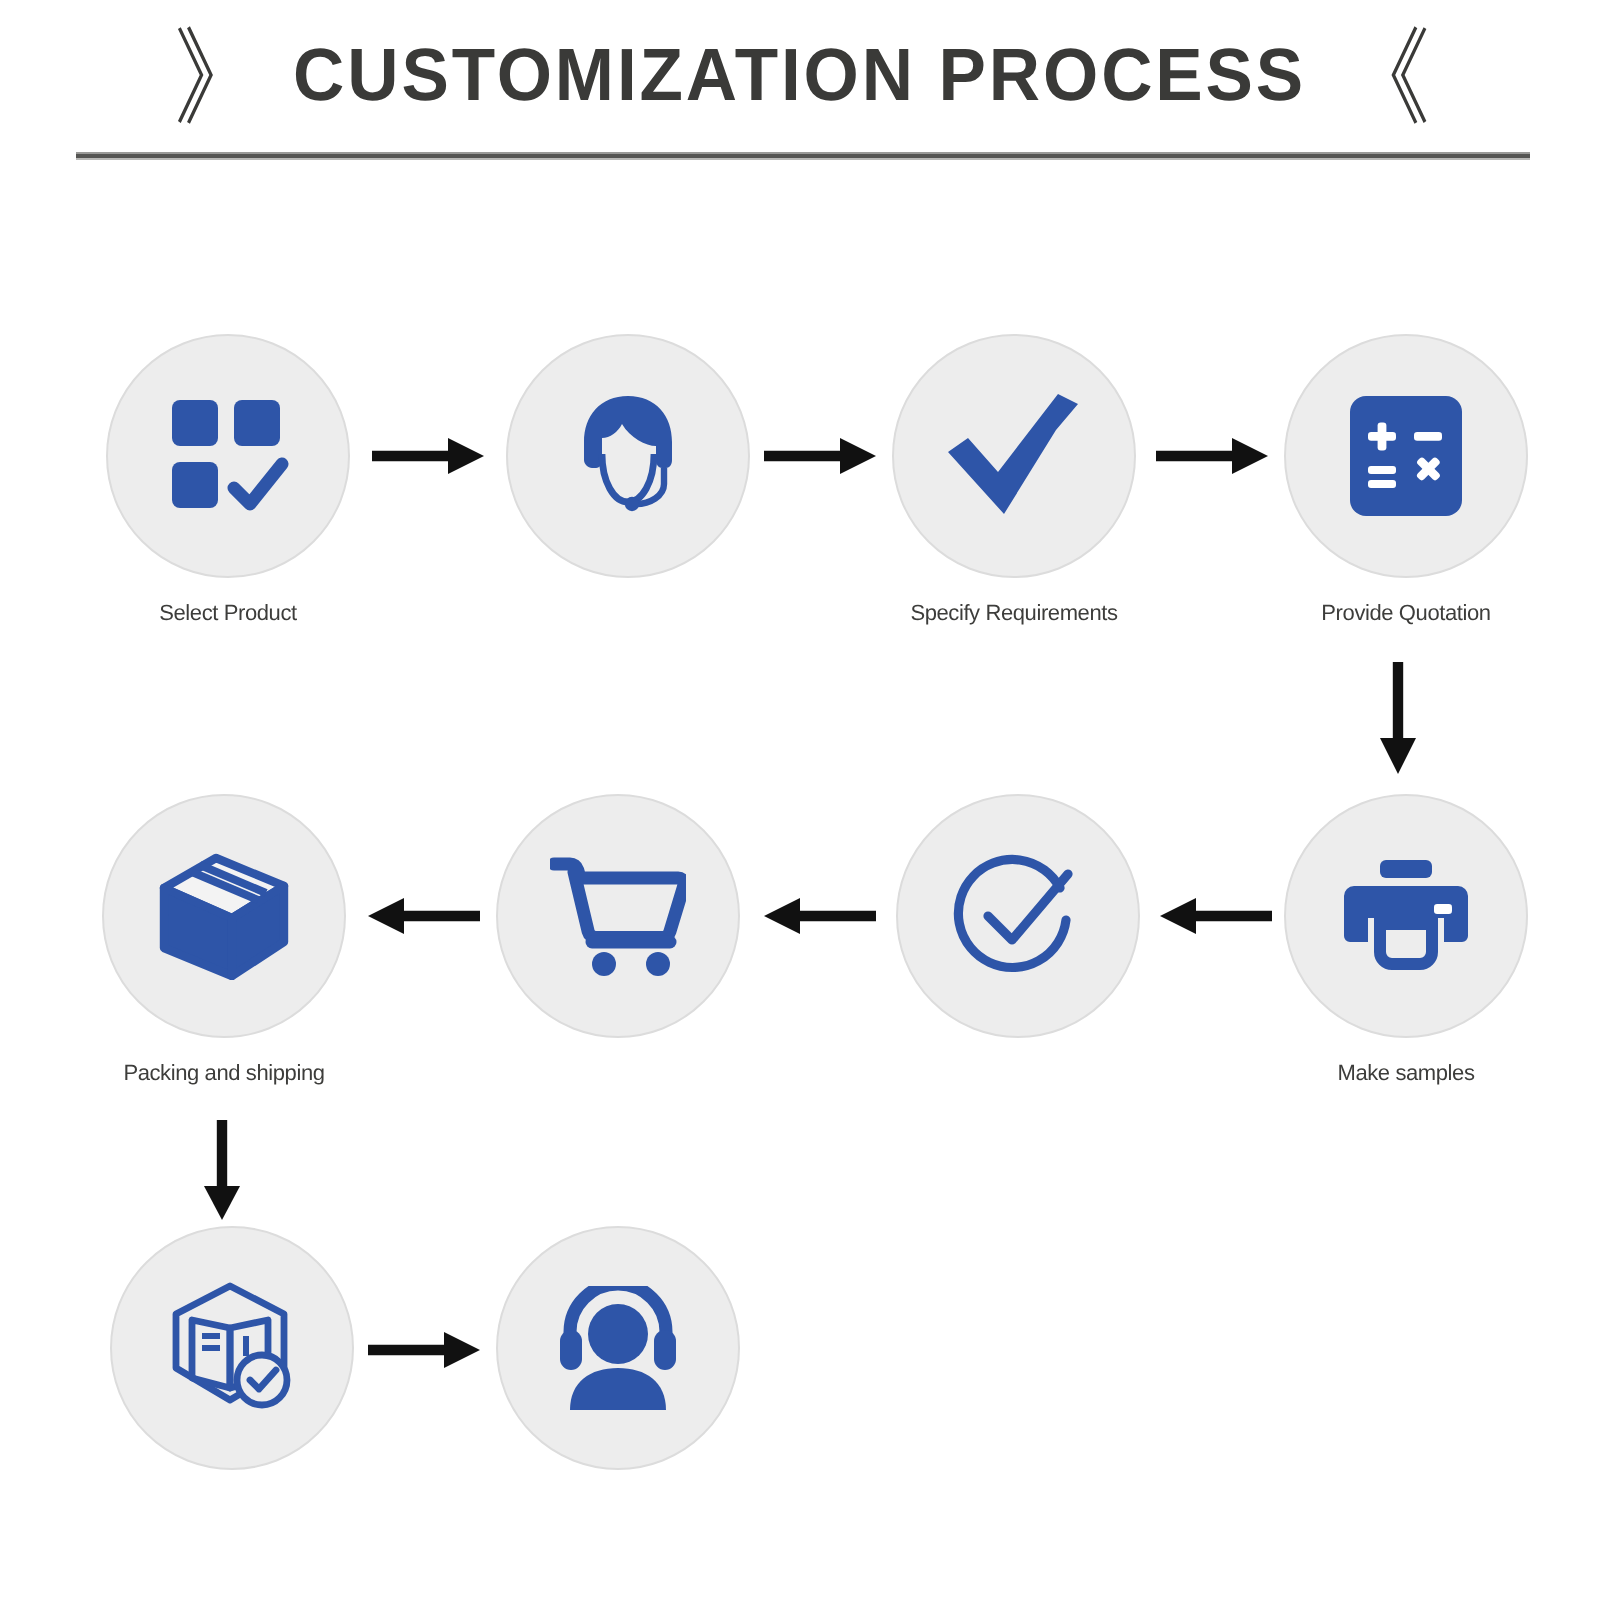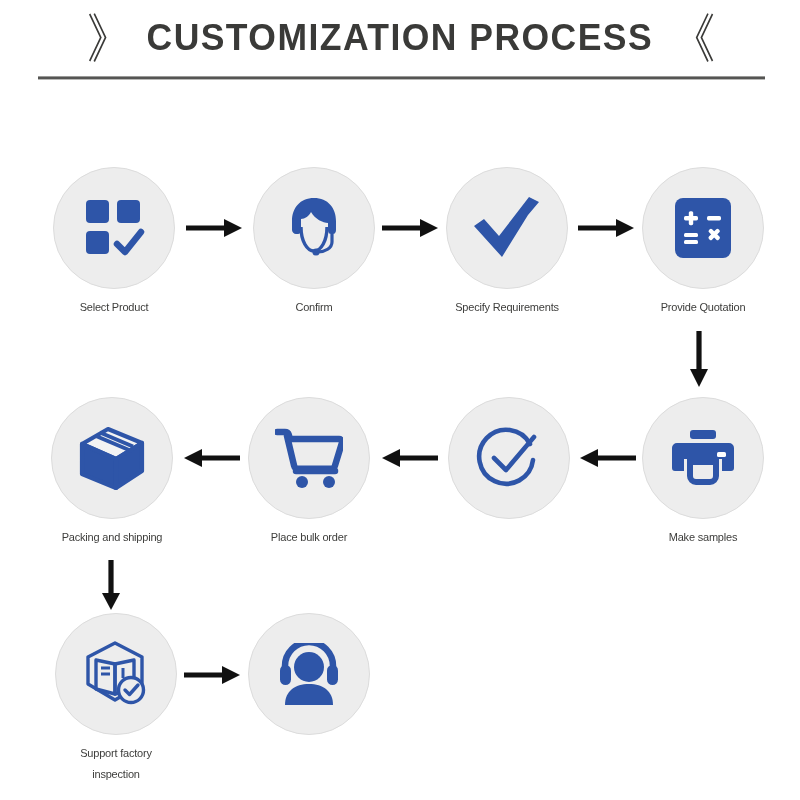--- a/index.html
+++ b/index.html
@@ -132,21 +132,20 @@
   <div class="bubble">
     <span>
       <svg width="68" height="68" viewBox="0 0 68 68">
         <path d="M34 4 C20 4 12 14 12 27 L12 36 C12 38 14 40 16 40 L18 40 C20 40 21 38 21 36 L21 25 C25 25 29 22 31 18 C35 25 43 29 48 29 L48 36 C48 38 49 40 51 40 L53 40 C55 40 56 38 56 36 L56 27 C56 14 48 4 34 4 Z" fill="#2E55A8"></path>
         <path d="M21 33 C21 47 27 57 34 57 C41 57 47 47 47 33" fill="none" stroke="#2E55A8" stroke-width="3.4"></path>
         <path d="M52 40 L52 48 C52 54 45 58 38 58" fill="none" stroke="#2E55A8" stroke-width="3.2"></path>
         <circle cx="36" cy="58" r="3.6" fill="#2E55A8"></circle>
       </svg>
     </span>
   </div>
-  <div class="node-label">Confirm</div>
 </div>
 
 <div class="node" style="left:432px; top:167px;">
   <div class="bubble">
     <span>
       <svg width="70" height="66" viewBox="0 0 70 66">
         <path d="M2 31 L12 24 L27 41 L57 2 L67 7 L56 20 L30 62 Z" fill="#2E55A8"></path>
       </svg>
     </span>
   </div>
@@ -202,21 +201,20 @@
   <div class="bubble">
     <span>
       <svg width="68" height="62" viewBox="0 0 68 62">
         <path d="M2 5 h8 a4 4 0 0 1 3.8 2.8 L15 12 h49 a3 3 0 0 1 2.9 3.9 l-7 23 a4 4 0 0 1 -3.9 2.9 h-33 a4 4 0 0 1 -3.9 -3 L12 9" fill="none" stroke="#2E55A8" stroke-width="6.5" stroke-linecap="round" stroke-linejoin="round"></path>
         <path d="M21 44 h39" fill="none" stroke="#2E55A8" stroke-width="6.5" stroke-linecap="round"></path>
         <circle cx="27" cy="55" r="6" fill="#2E55A8"></circle>
         <circle cx="54" cy="55" r="6" fill="#2E55A8"></circle>
       </svg>
     </span>
   </div>
-  <div class="node-label">Place bulk order</div>
 </div>
 
 <div class="node" style="left:37px; top:397px;">
   <div class="bubble">
     <span>
       <svg width="68" height="64" viewBox="0 0 68 64">
         <path d="M4 18 L30 3 L64 17 L38 33 Z" fill="#f3f3f3" stroke="#2E55A8" stroke-width="4.2" stroke-linejoin="round"></path>
         <path d="M4 18 L4 48 L38 62 L38 33 Z" fill="#2E55A8" stroke="#2E55A8" stroke-width="4.2" stroke-linejoin="round"></path>
         <path d="M64 17 L64 45 L38 62 L38 33 Z" fill="#2E55A8" stroke="#2E55A8" stroke-width="4.2" stroke-linejoin="round"></path>
         <path d="M18 10 L51 24" fill="none" stroke="#2E55A8" stroke-width="4"></path>
@@ -234,22 +232,20 @@
         <path d="M33 3 L60 17 L60 44 L33 60 L6 44 L6 17 Z" fill="none" stroke="#2E55A8" stroke-width="3.4" stroke-linejoin="round"></path>
         <path d="M14 20 L14 49 L33 54 L33 24 Z" fill="none" stroke="#2E55A8" stroke-width="3.4" stroke-linejoin="round"></path>
         <path d="M33 24 L52 20 L52 49 L33 54 Z" fill="none" stroke="#2E55A8" stroke-width="3.4" stroke-linejoin="round"></path>
         <path d="M19 28 h9 M19 34 h9" fill="none" stroke="#2E55A8" stroke-width="3"></path>
         <path d="M41 28 v10" fill="none" stroke="#2E55A8" stroke-width="3"></path>
         <circle cx="49" cy="50" r="12.5" fill="#ededed" stroke="#2E55A8" stroke-width="3.4"></circle>
         <path d="M43 50 L47.5 54.5 L56 45" fill="none" stroke="#2E55A8" stroke-width="3.4" stroke-linecap="round" stroke-linejoin="round"></path>
       </svg>
     </span>
   </div>
-  <div class="node-label">Support factory
-inspection</div>
 </div>
 
 <div class="node" style="left:234px; top:613px;">
   <div class="bubble">
     <span>
       <svg width="68" height="62" viewBox="0 0 68 62">
         <path d="M10 30 L10 23 A24 24 0 0 1 58 23 L58 30" fill="none" stroke="#2E55A8" stroke-width="6.5" stroke-linecap="round"></path>
         <rect x="5" y="22" width="11" height="20" rx="5.5" fill="#2E55A8"></rect>
         <rect x="52" y="22" width="11" height="20" rx="5.5" fill="#2E55A8"></rect>
         <circle cx="34" cy="24" r="15" fill="#2E55A8"></circle>

